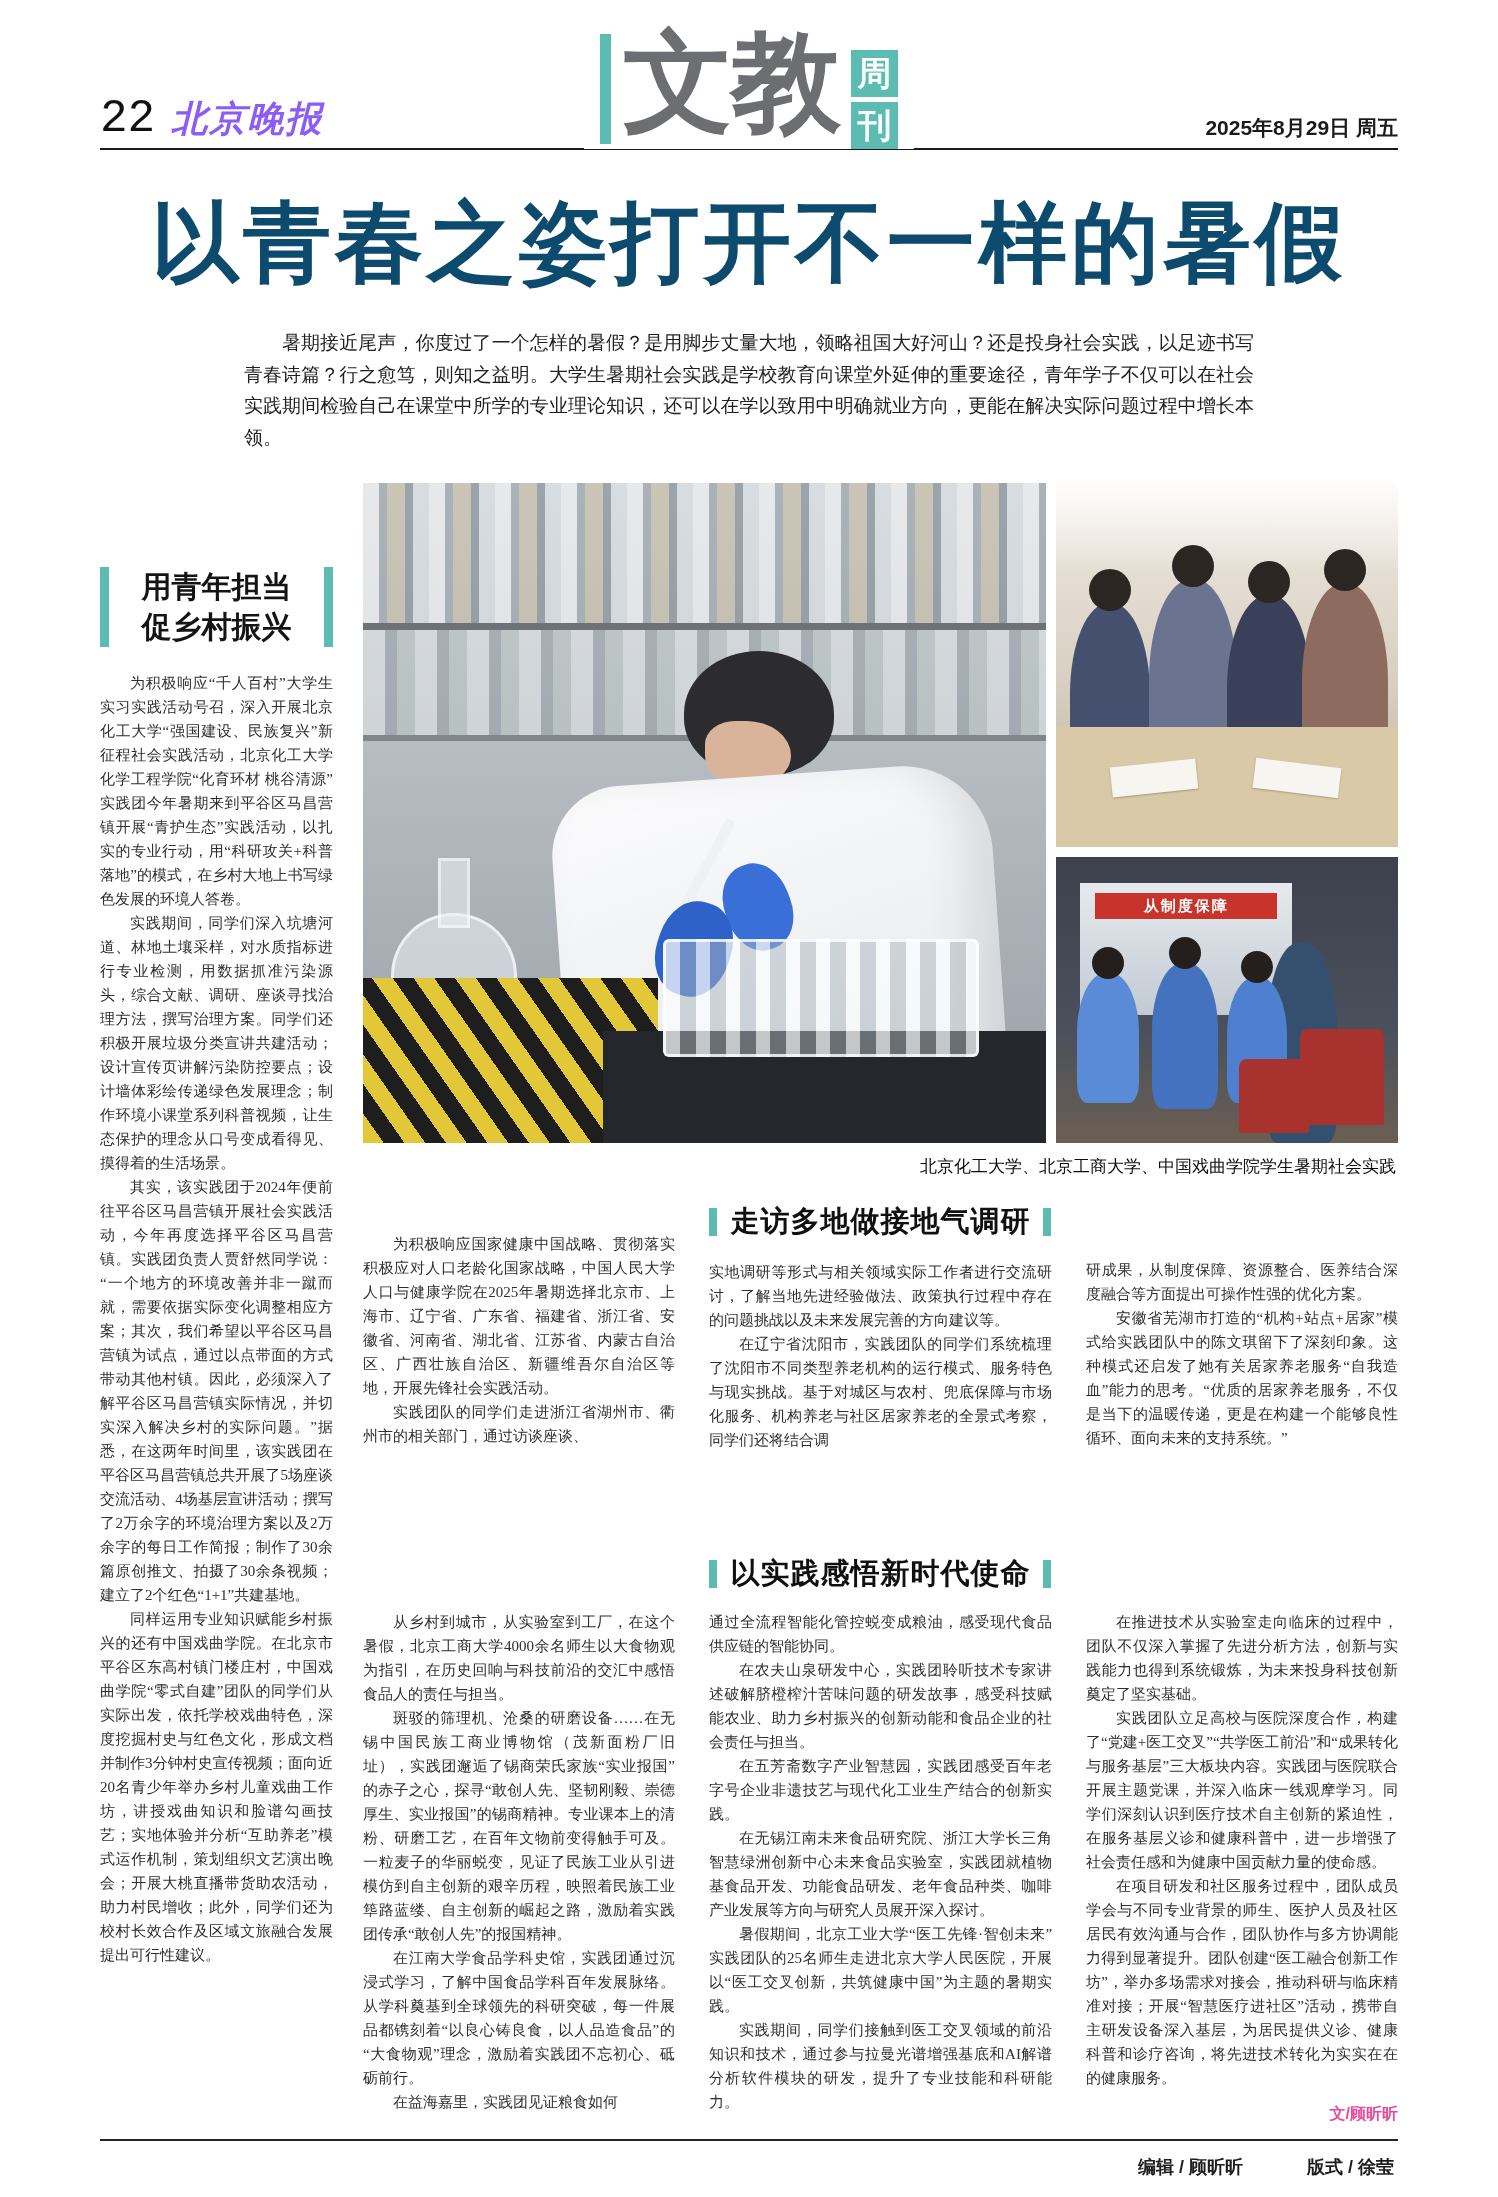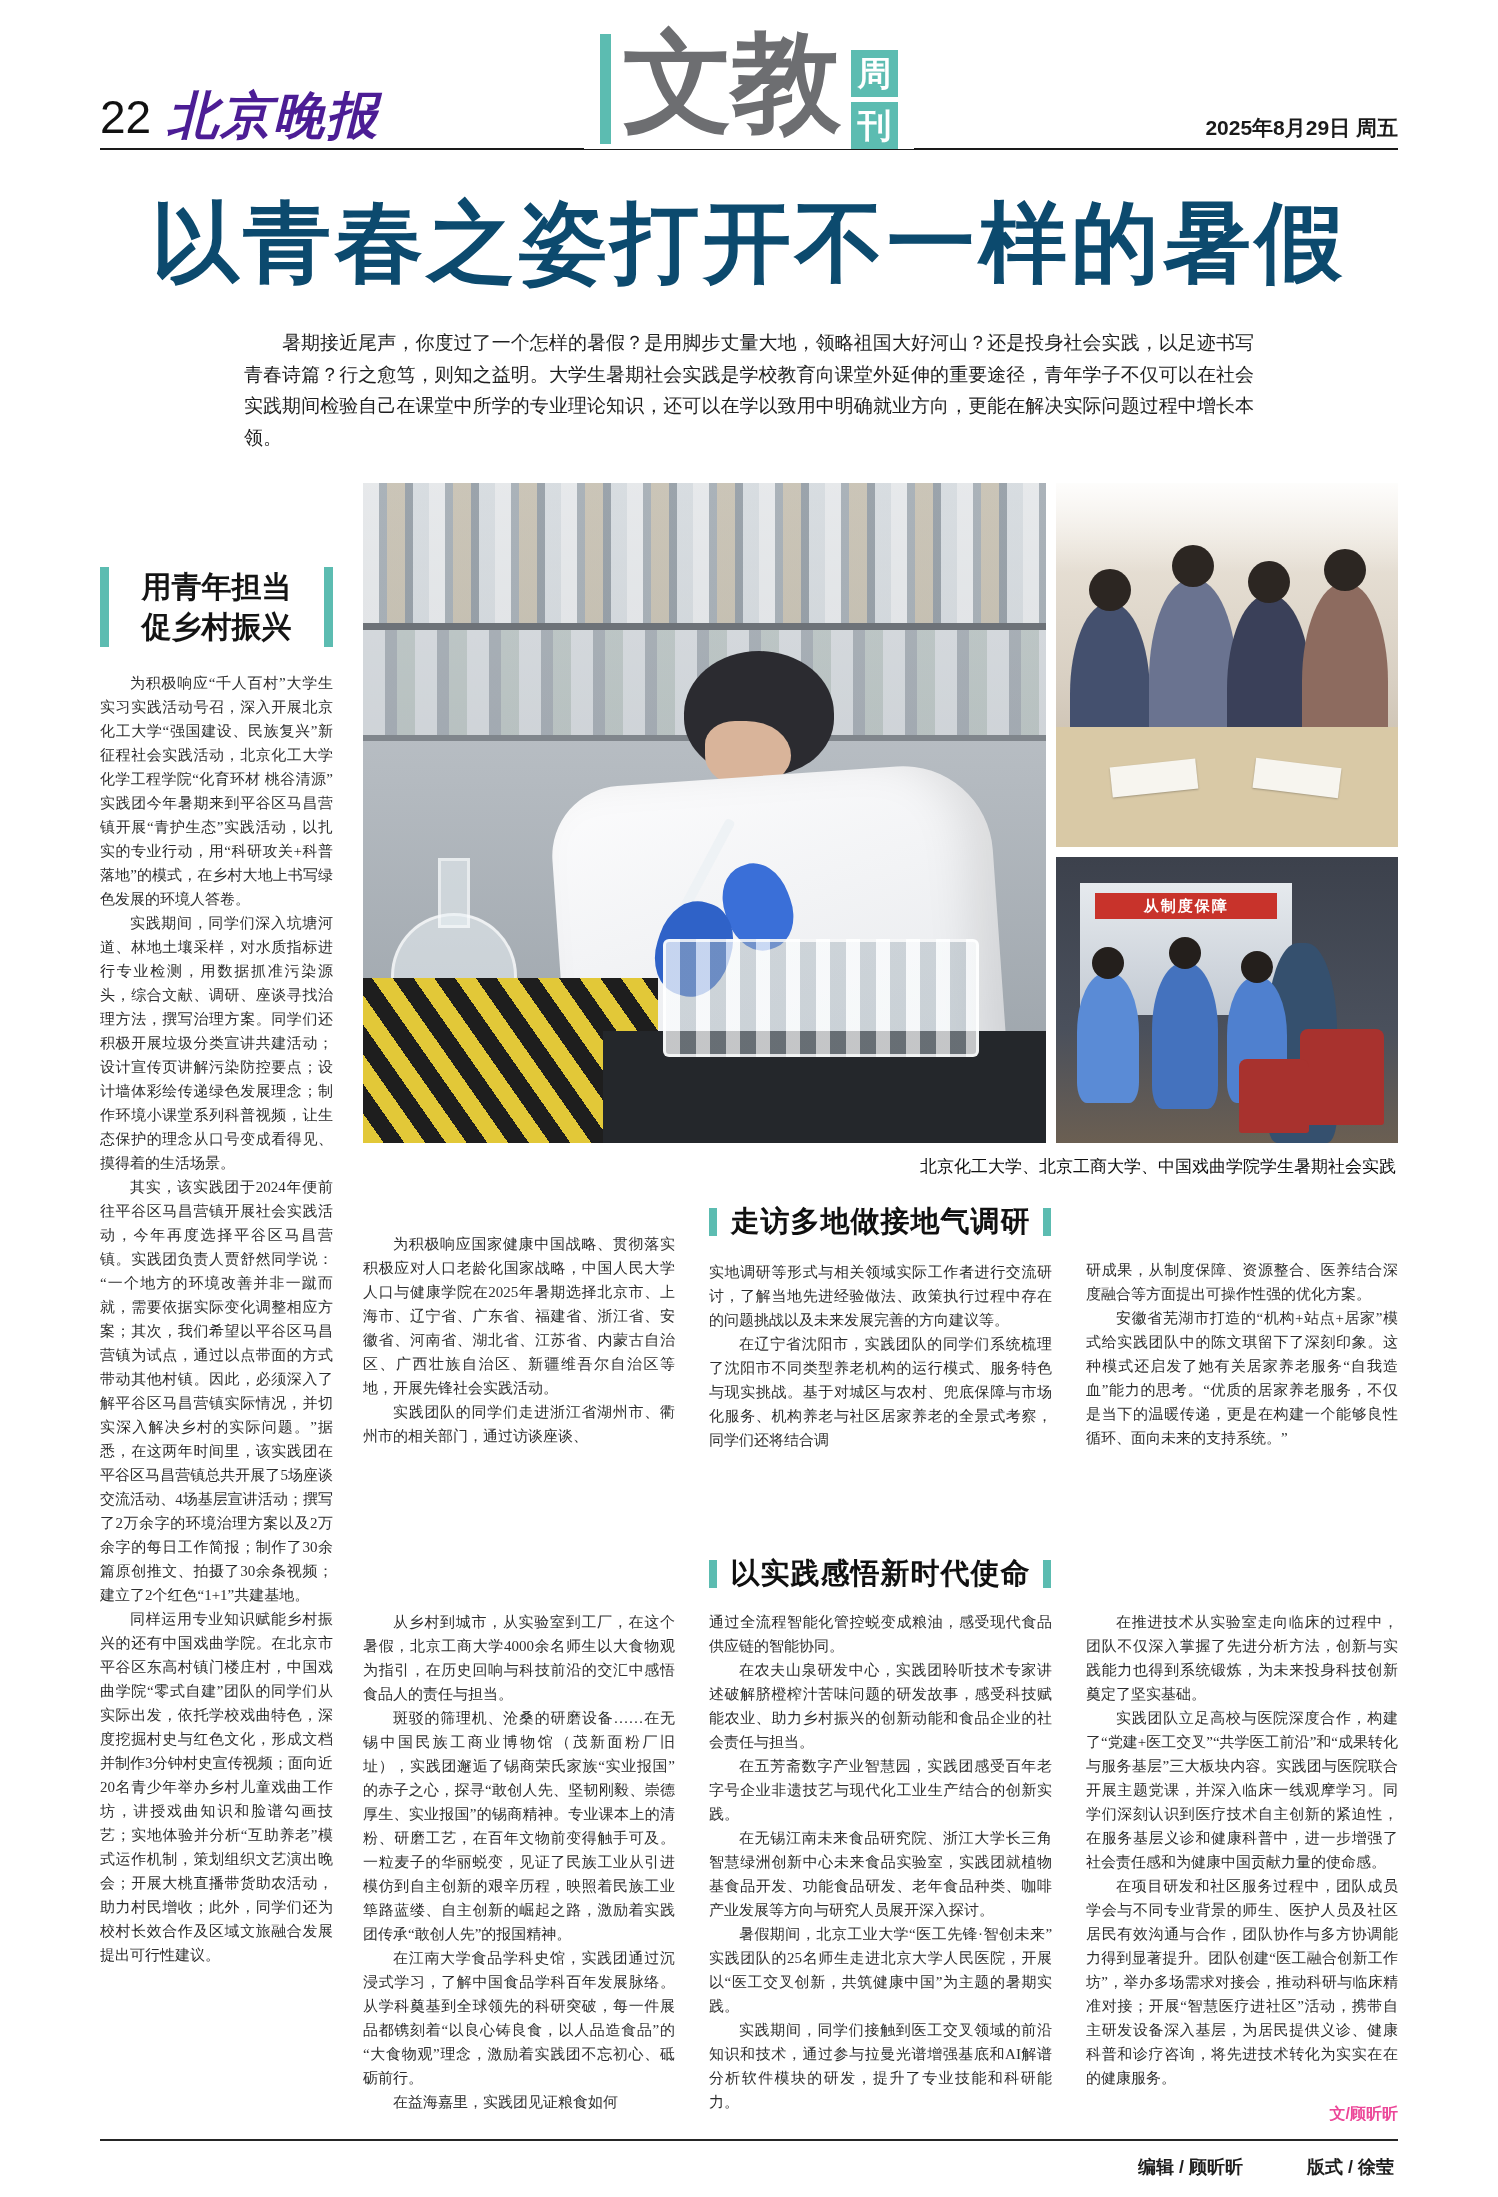--- a/index.html
+++ b/index.html
@@ -4,22 +4,22 @@
 <style>
   html,body{margin:0;padding:0;background:#fff;}
   body{width:1498px;font-family:"Liberation Serif","DejaVu Serif",serif;color:#2e2e2e;}
   .page{position:relative;width:1498px;height:2197px;overflow:hidden;box-sizing:border-box;
         padding:26px 100px 0;display:flex;flex-direction:column;background:#fff;}
 
   
   .hdr{position:relative;height:152px;flex:none;}
   .hdr-rule{position:absolute;left:0;right:0;bottom:28px;height:2px;background:#1a1a1a;}
   .hdr-left{position:absolute;left:0;bottom:36px;display:flex;align-items:baseline;gap:16px;}
-  .pageno{font-family:Liberation Sans, sans-serif;font-size:46px;line-height:1;color:#111;}
-  .masthead{font-size:51px;line-height:1;font-weight:700;font-style:italic;color:#4c1d95;
+  .pageno{font-family:Liberation Mono, monospace;font-size:46px;line-height:1;color:#111;}
+  .masthead{font-size:36px;line-height:1;font-weight:700;font-style:italic;color:#8b5cf6;
             font-family:"Liberation Serif",serif;letter-spacing:2px;margin-top:13px;}
   .hdr-date{position:absolute;right:0;bottom:36px;font-family:"Liberation Sans",sans-serif;
             font-size:21px;font-weight:700;color:#1a1a1a;}
   .logo{position:absolute;left:50%;top:0;transform:translateX(-50%);display:flex;
         align-items:flex-start;gap:12px;background:#fff;padding:0 16px;z-index:3;}
   .logo-bar{width:11px;height:110px;background:#5cbcb1;margin-top:8px;}
   .logo-main{font-family:"Liberation Sans",sans-serif;font-size:110px;line-height:1.02;
              font-weight:700;color:#6d6e71;letter-spacing:-2px;}
   .logo-week{display:flex;flex-direction:column;gap:5px;margin-top:24px;}
   .wk{width:47px;height:47px;background:#5cbcb1;color:#fff;text-align:center;

